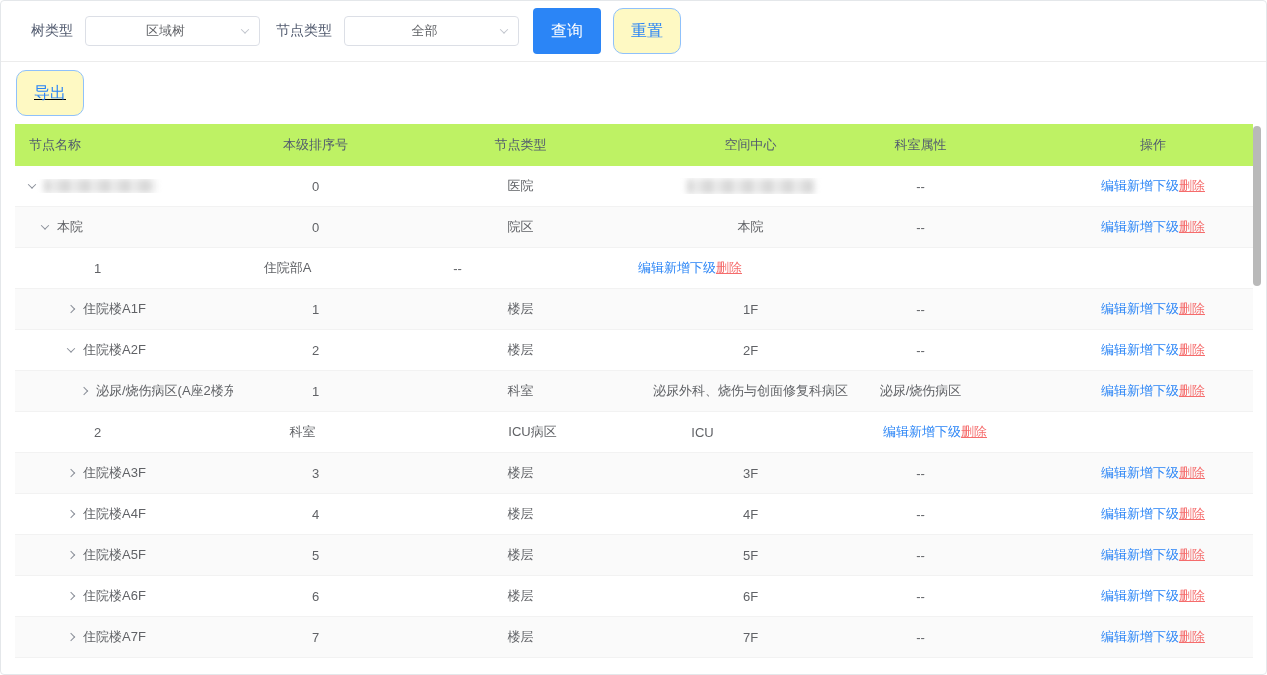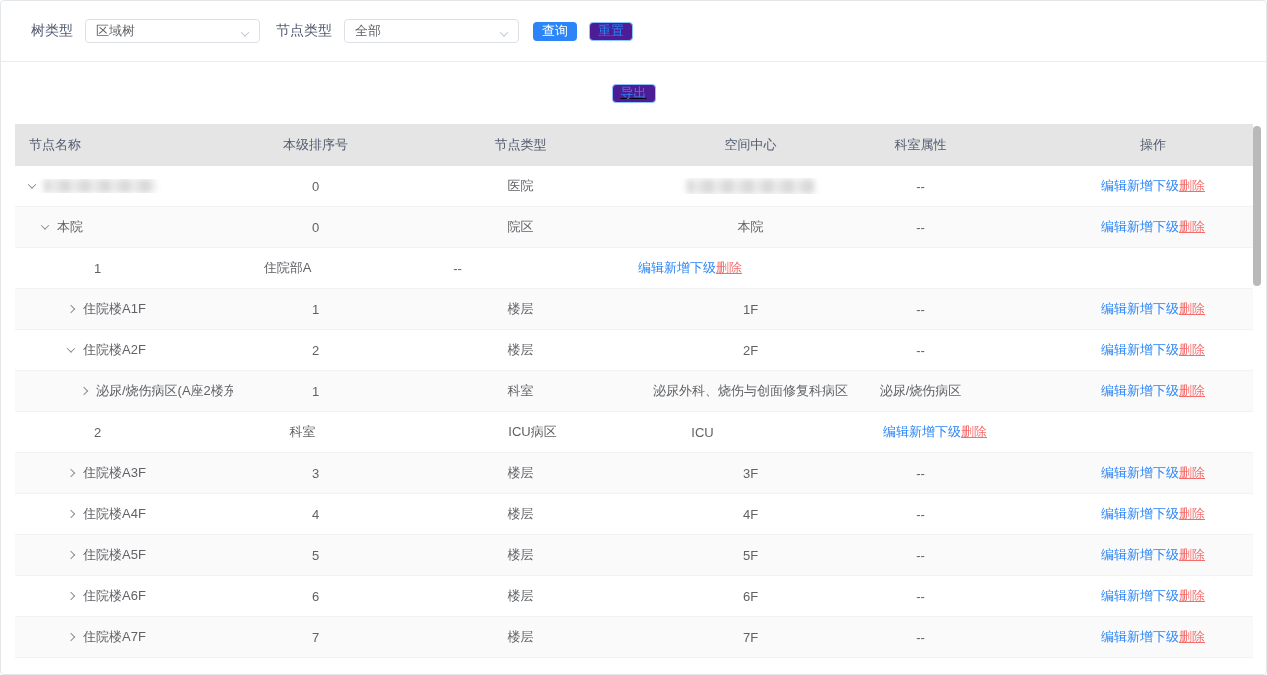--- a/index.html
+++ b/index.html
@@ -14,39 +14,39 @@
     display:flex; align-items:center; height:61px; padding:0 14px;
     border-bottom:1px solid #ececec;
   }
   .text-input {
     width:173px; height:30px; border:1px solid #dcdfe6; border-radius:4px;
     padding:0 10px; font-size:13px; color:#606266; outline:none;
   }
   .text-input::placeholder { color:#c0c4cc; }
   .filter-label { font-size:14px; color:#515a6e; margin-left:16px; margin-right:12px; white-space:nowrap; }
   .select {
-    position:relative; width:175px; height:24px; border:1px solid #dcdfe6; border-radius:4px;
+    position:relative; width:175px; height:30px; border:1px solid #dcdfe6; border-radius:4px;
     display:flex; align-items:center; padding:0 24px 0 10px; font-size:13px; color:#606266;
-    background:#fff; cursor:pointer;
+    background:#fff; cursor:pointer;justify-content:center;
   }
   .select .chev { position:absolute; right:11px; top:11px; border-color:#c0c4cc; }
   .btn {
-    height:19px; padding:0 8px; border-radius:4px; font-size:13px; cursor:pointer;
+    height:46px; padding:0 17px; border-radius:4px; font-size:16px; cursor:pointer;
     display:inline-flex; align-items:center; justify-content:center; border:1px solid transparent;
   }
   .btn-primary { background:var(--primary); color:#fff; margin-left:14px; }
-  .btn-plain   { background:#4c1d95; color:var(--primary); border-color:var(--primary-border); margin-left:12px; }
+  .btn-plain   { background:#fef9c3; color:var(--primary); border-color:var(--primary-border); margin-left:12px;border-radius:10px; }
 
   
-  .export-row { height:62px; display:flex; align-items:center; justify-content:center; padding:0 15px;text-decoration:underline; }
+  .export-row { height:62px; display:flex; align-items:center; justify-content:flex-start; padding:0 15px;text-decoration:underline; }
 
   
   .table { margin:0 15px 0 14px; width:1238px; font-size:13px; color:#606266; }
   .tr, .thead { display:flex; align-items:center; width:100%; }
-  .thead { height:42px; background:#e5e5e5; color:#515a6e; }
+  .thead { height:42px; background:#bef264; color:#515a6e; }
   .tr { height:41px; background:#fff; border-bottom:1px solid #f2f2f2; }
   .tr.stripe { background:#fafafa; }
   .td, .th { flex:none; overflow:hidden; white-space:nowrap; }
   .c-name  { width:218px; text-align:left; display:flex; align-items:center; padding-left:14px; }
   .c-sort  { width:165px; text-align:center; }
   .c-type  { width:245px; text-align:center; }
   .c-space { width:215px; text-align:center; }
   .c-dept  { width:125px; text-align:center; }
   .c-ops   { width:270px; text-align:center; padding-left:70px; }
   .th.c-name { padding-left:14px; }

